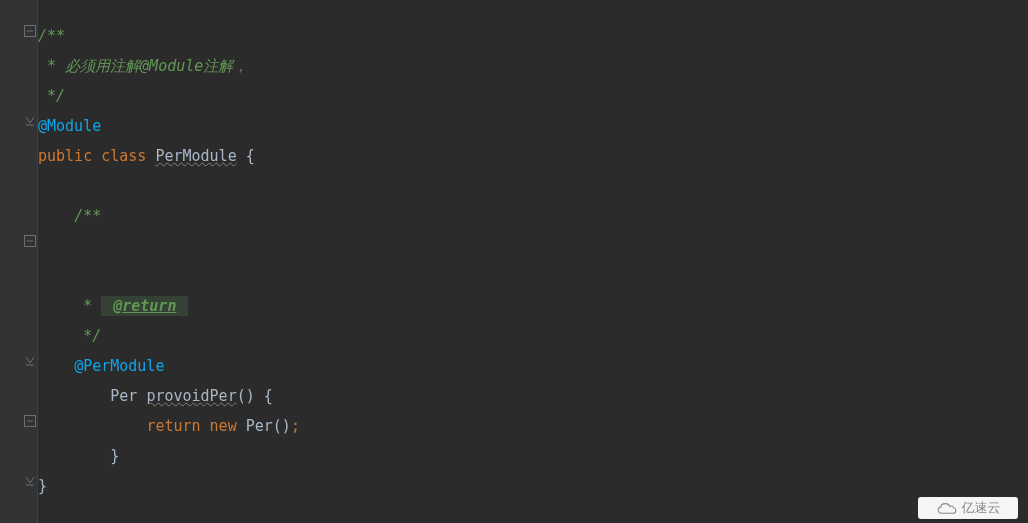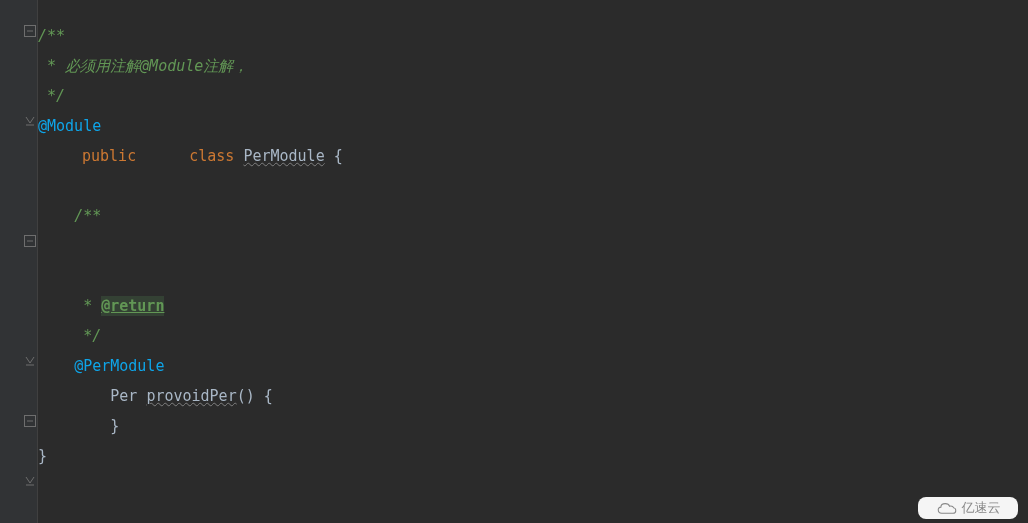--- a/index.html
+++ b/index.html
@@ -53,53 +53,53 @@
     }
     .comment {
       color: #629755;
       font-style: italic;
     }
     .annotation {
       color: #0ea5e9;
     }
     .keyword {
       color: #cc7832;
-      margin-left: 44px;
     }
     .classname {
       color: #a9b7c6;
     }
     .wavy {
       text-decoration: underline wavy #808080;
       text-decoration-thickness: 1px;
     }
     .dotted-underline {
       border-bottom: 1px dotted #629755;
     }
     .brace {
       color: #a9b7c6;
     }
     .semicolon {
       color: #cc7832;
     }
     .return-tag {
       background: #344134;
       color: #629755;
+      font-style: italic;
       font-weight: bold;
       text-decoration: underline;
-      padding: 1px 0;
+      padding: 1px 12px;
     }
     .watermark {
       position: absolute;
       right: 10px;
       bottom: 4px;
       width: 100px;
       height: 22px;
       background: #f5f5f5;
-      border-radius: 8px;
+      border-radius: 3px;
       display: flex;
       align-items: center;
       justify-content: center;
       color: #888;
       font-size: 13px;
       font-family: sans-serif;
     }
     .watermark-cloud {
       width: 22px;
       height: 14px;
@@ -155,20 +155,21 @@
   <div class="line"><span class="annotation">@Module</span></div>
   <div class="line"><span class="keyword">public</span> <span class="keyword">class</span> <span class="classname wavy">PerModule</span><span class="brace"> {</span></div>
   <div class="line"></div>
   <div class="line"><span>    </span><span class="comment">/**</span></div>
   <div class="line"><span>    </span></div>
   <div class="line"><span>    </span></div>
   <div class="line"><span>    </span><span class="comment"> * </span><span class="return-tag">@return</span></div>
   <div class="line"><span>    </span><span class="comment"> */</span></div>
   <div class="line"><span>    </span><span class="annotation">@PerModule</span></div>
   <div class="line"><span>        </span><span class="classname">Per</span> <span class="classname wavy">provoidPer</span><span class="brace">()</span><span class="brace"> {</span></div>
+  <div class="line"><span>            </span><span class="keyword">return</span> <span class="keyword">new</span> <span class="classname">Per</span><span class="brace">()</span><span class="semicolon">;</span></div>
   <div class="line"><span>        </span><span class="brace">}</span></div>
   <div class="line"><span class="brace">}</span></div>
 </div>
 
 <div class="watermark">
   <svg class="watermark-cloud" viewBox="0 0 24 16">
     <path d="M6 14 Q2 14 2 10 Q2 7 5 7 Q5 3 10 3 Q14 3 15 6 Q18 5 20 8 Q22 8 22 11 Q22 14 19 14 Z" fill="none" stroke="#888" stroke-width="1.2"></path>
   </svg>
   <span>亿速云</span>
 </div>

